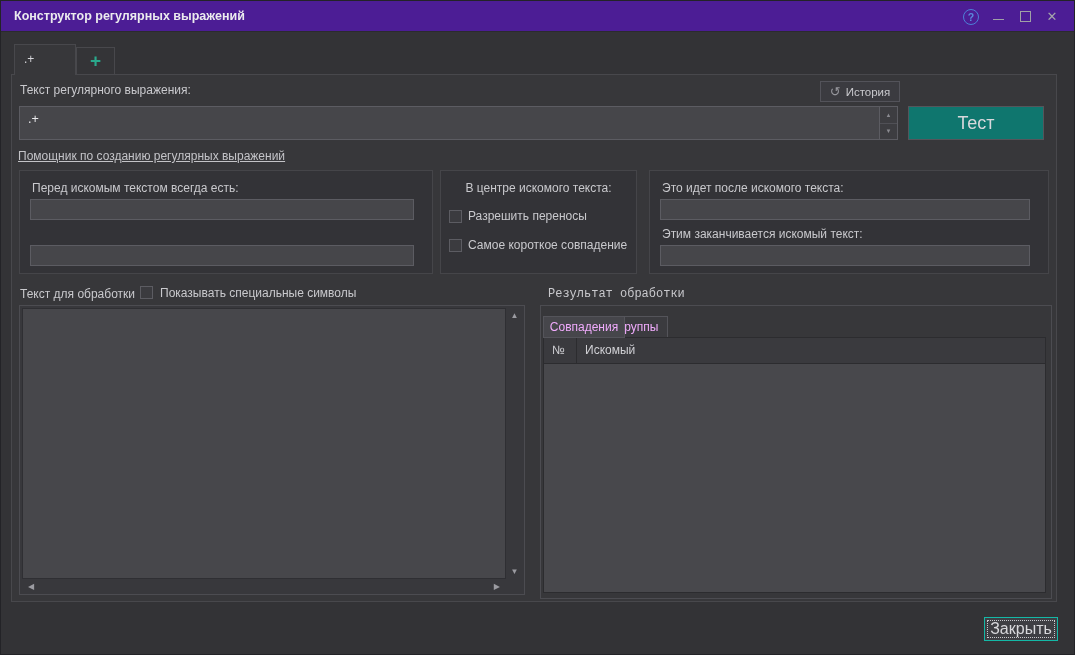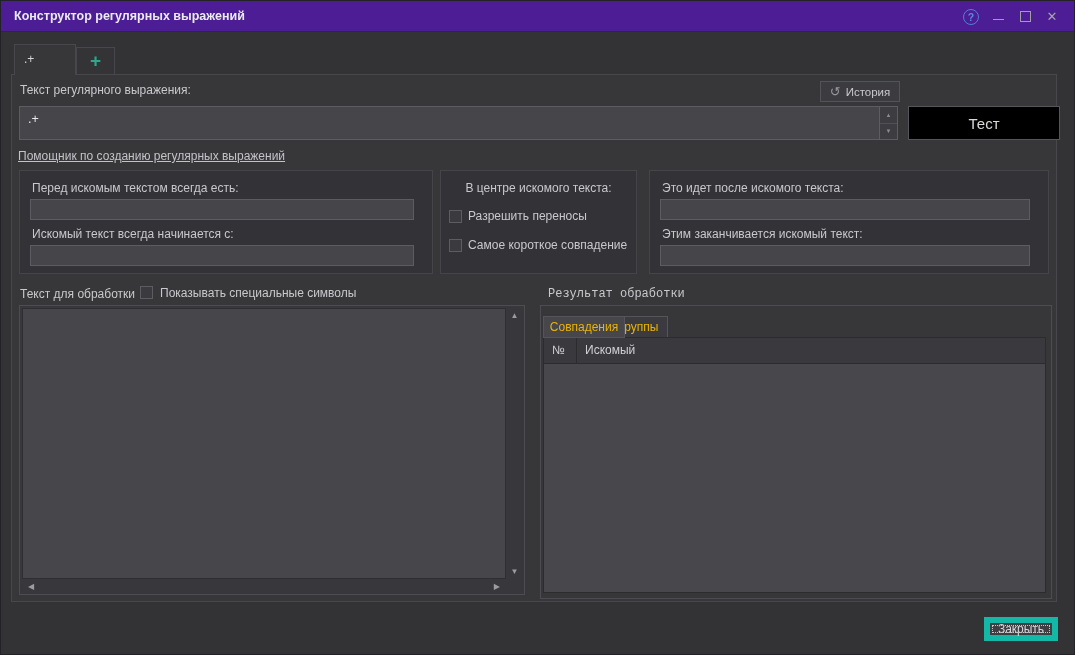--- a/index.html
+++ b/index.html
@@ -55,21 +55,21 @@
     position:absolute; left:7px; top:31px; width:879px; height:34px;
     background:#46464a; border:1px solid #5c5c62;
   }
   .regex-input .val { position:absolute; left:8px; top:5px; color:#e9e9eb; font-size:12.5px; }
   .spin {
     position:absolute; right:0; top:0; bottom:0; width:18px;
     background:#3d3d41; border-left:1px solid #5c5c62; display:flex; flex-direction:column;
   }
   .spin > div { flex:1; display:flex; align-items:center; justify-content:center; color:#8b8b91; font-size:6px; }
   .spin .up { border-bottom:1px solid #50505六; border-bottom:1px solid #505056; }
-  .test-btn { position:absolute; left:896px; top:31px; width:152px; height:34px; font-size:15px; color:#d8d8dc; background:#000000; border:1px solid #55555b; }
+  .test-btn { position:absolute; left:896px; top:31px; width:136px; height:34px; font-size:18px; color:#d8d8dc; background:#0f766e; border:1px solid #55555b; }
   .helper-link { position:absolute; left:6px; top:74px; color:#c3c3c7; text-decoration:underline; cursor:pointer; }
   
   .fgroup { position:absolute; top:95px; height:104px; background:#333337; border:1px solid #454549; }
   .g1 { left:7px;  width:414px; }
   .g2 { left:428px; width:197px; }
   .g3 { left:637px; width:400px; }
   .fgroup .l1 { left:12px; top:10px; }
   .fgroup .l2 { left:12px; top:56px; }
   .finput {
     position:absolute; left:10px; right:18px; height:21px;
@@ -85,31 +85,31 @@
   .src-cbrow { position:absolute; left:128px; top:211px; display:flex; align-items:flex-start; gap:7px; }
   .tbox { position:absolute; left:7px; top:230px; width:506px; height:290px; background:#38383c; border:1px solid #4c4c51; }
   .tsurface { position:absolute; left:2px; top:2px; right:18px; bottom:15px; background:#47474b; border:1px solid #2f2f33; }
   .vscroll { position:absolute; right:2px; top:2px; width:15px; bottom:15px; display:flex; flex-direction:column; justify-content:space-between; }
   .hscroll { position:absolute; left:2px; right:18px; bottom:2px; height:12px; display:flex; justify-content:space-between; align-items:center; }
   .sarrow { color:#9b9ba1; font-size:8px; text-align:center; padding:3px 0; }
   .hscroll .sarrow { padding:0 6px; }
   
   .res-label { left:536px; top:212px;font-family:Liberation Mono, monospace; }
   .rbox { position:absolute; left:528px; top:230px; width:512px; height:294px; background:#37373a; border:1px solid #4c4c51; }
-  .rtab { position:absolute; top:10px; height:22px; border:1px solid #54545a; line-height:20px; text-align:center; color:#eab308; }
+  .rtab { position:absolute; top:10px; height:22px; border:1px solid #54545a; line-height:20px; text-align:center; color:#f0abfc; }
   .rtab1 { left:2px; width:82px; background:#46464b; z-index:2; }
   .rtab2 { left:68px; width:59px; background:#3b3b3f; }
   .rtable { position:absolute; left:2px; right:5px; top:31px; bottom:5px; background:#48484c; border:1px solid #2c2c2f; }
   .rthead { position:absolute; left:0; right:0; top:0; height:26px; background:#3a3a3e; border-bottom:1px solid #2c2c2f; display:flex; }
   .rth { line-height:25px; padding-left:8px; color:#d0d0d4; }
   .rth-num { width:33px; border-right:1px solid #2c2c2f; }
   
   .close-btn {
     position:absolute; left:983px; top:616px; width:74px; height:24px;
-    background:#3e3e43; border:6px solid #14b8a6; color:#d8d8dc; font-size:12px;
+    background:#3e3e43; border:1px solid #14b8a6; color:#d8d8dc; font-size:16px;
     display:flex; align-items:center; justify-content:center;
   }
   .close-btn .focusring { position:absolute; left:2px; top:2px; right:2px; bottom:2px; border:1px dotted #c8c8cc; }
 </style>
 </head>
 <body>
 
 <div class="window">
 
   <div class="titlebar">
@@ -148,21 +148,20 @@
       </div>
     </div>
 
     <div class="btn test-btn">Тест</div>
 
     <span class="helper-link">Помощник по созданию регулярных выражений</span>
 
     <div class="fgroup g1">
       <span class="lbl l1">Перед искомым текстом всегда есть:</span>
       <div class="finput fi1"></div>
-      <span class="lbl l2">Искомый текст всегда начинается с:</span>
       <div class="finput fi2"></div>
     </div>
 
     <div class="fgroup g3">
       <span class="lbl l1">Это идет после искомого текста:</span>
       <div class="finput fi1"></div>
       <span class="lbl l2">Этим заканчивается искомый текст:</span>
       <div class="finput fi2"></div>
     </div>
 

